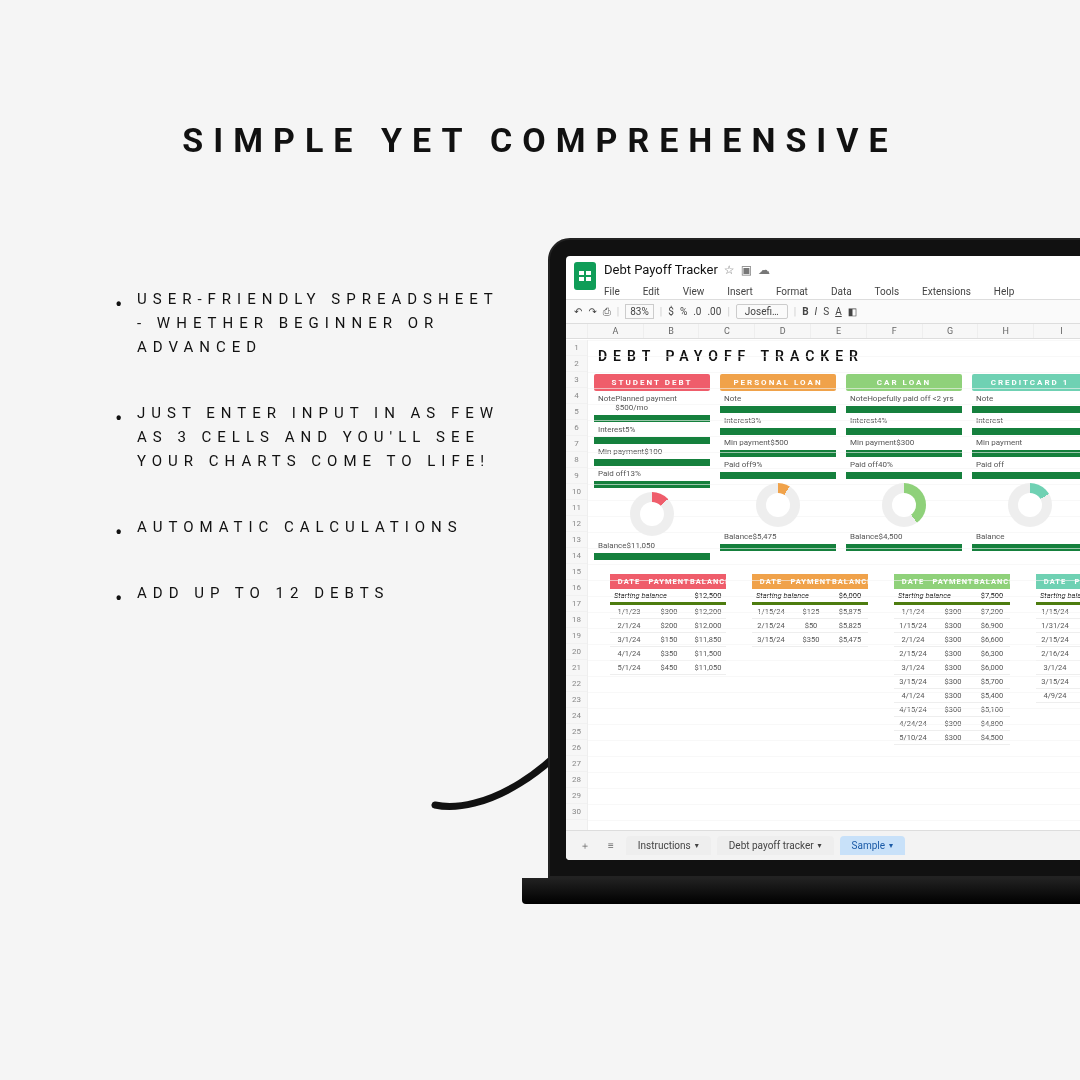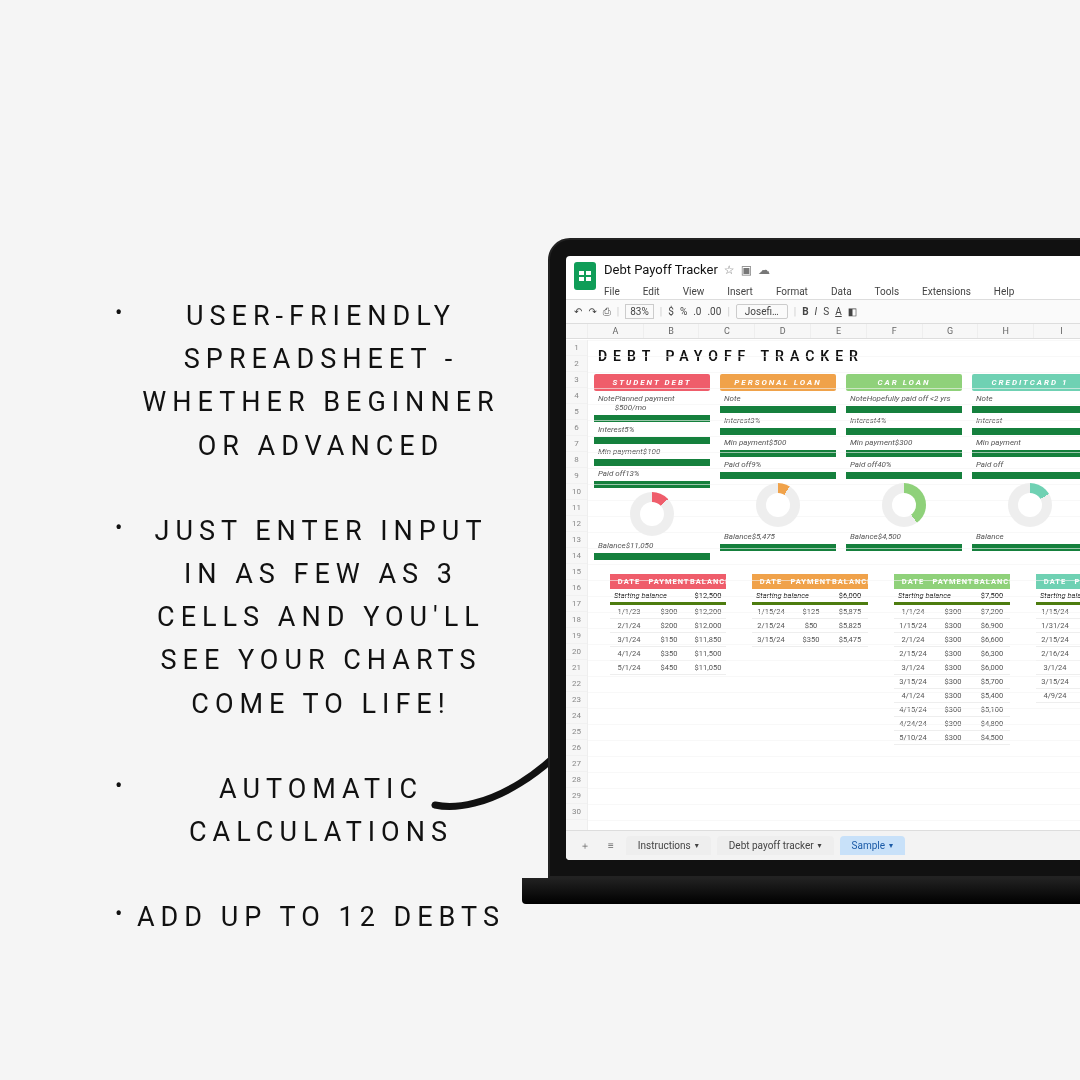--- a/index.html
+++ b/index.html
@@ -1,19 +1,19 @@
 <!DOCTYPE html>
 <html><head>
 <meta charset="utf-8">
 <style>
   * { box-sizing: border-box; margin: 0; padding: 0; }
   html, body { width: 1080px; height: 1080px; font-family: -apple-system, BlinkMacSystemFont, "Segoe UI", Roboto, Helvetica, Arial, sans-serif; background:#f5f5f5; color:#111; overflow:hidden; }
   .page { width:1080px; height:1080px; position:relative; }
   .headline { position:absolute; top:120px; left:0; width:100%; text-align:center; font-size:34px; letter-spacing:10px; font-weight:700; }
-  .bullets { position:absolute; left:115px; top:295px; width:390px; font-size:27px; letter-spacing:6px; line-height:1.6;text-align:center; }
+  .bullets { position:absolute; left:115px; top:287px; width:390px; font-size:15px; letter-spacing:6px; line-height:1.6; }
   .bullets ul { list-style:none; }
   .bullets li { position:relative; padding-left:22px; margin-bottom:42px; }
   .bullets li::before { content:"•"; position:absolute; left:0; top:0; font-size:22px; }
   .bold { font-weight:400; }
   .arrow { position:absolute; left:420px; top:655px; width:230px; height:170px; }
 
   
   .laptop { position:absolute; left:548px; top:238px; width:560px; }
   .bezel { background:#111; border-radius:22px 22px 0 0; padding:16px 16px 16px 16px; border:2px solid #222; }
   .screen { background:#fff; width:100%; height:604px; border-radius:4px; overflow:hidden; position:relative; font-size:9px; }
@@ -34,21 +34,21 @@
   .fontbox { border:1px solid #ccc; padding:1px 8px; border-radius:2px;}
   .toolbar .sep{color:#ccc;}
   .col-letters { display:flex; border-bottom:1px solid #ddd; background:#f7f7f7;}
   .col-letters div { width:56px; text-align:center; font-size:9px; color:#666; padding:2px 0; border-right:1px solid #eee;}
   .col-letters div:first-child{width:22px;}
   .rownum-area { position:absolute; left:0; top:84px; width:22px; bottom:30px; background:#f7f7f7; border-right:1px solid #eee;}
   .rownum-area div { font-size:8px; color:#888; text-align:center; height:16px; line-height:16px; border-bottom:1px solid #f1f1f1;}
   .grid-area { position:absolute; left:22px; right:0; top:84px; bottom:30px; padding:8px 0 0 6px; overflow:hidden;}
   .sheet-title { font-size:14px; letter-spacing:6px; font-weight:600; margin:0 0 10px 4px;}
   .cards { display:flex; gap:10px;}
-  .card { width:116px; font-size:8px; color:#555;font-style:italic;}
+  .card { width:116px; font-size:8px; color:#555;}
   .card-header { text-align:center; font-size:8px; font-weight:700; letter-spacing:2px; color:#fff; padding:4px 0; border-radius:2px;}
   .card-row { display:flex; justify-content:flex-start; padding:3px 4px; border-bottom:7px solid #15803d;}
   .donut { width:44px; height:44px; margin:4px auto 2px auto; border-radius:50%; background:#eee; position:relative;}
   .donut::after{content:"";position:absolute;inset:10px;background:#fff;border-radius:50%;}
   .tables { display:flex; gap:10px; margin-top:14px;}
   .tbl { width:116px; font-size:7.5px;margin-left:16px;}
   .tbl-header { display:flex; font-size:7.5px; font-weight:700; letter-spacing:1px; text-align:center; color:#fff;}
   .tbl-header div{padding:3px 0;}
   .c-date{width:38px;} .c-pay{width:42px;} .c-bal{width:36px;}
   .tbl-row { display:flex; color:#555;}
@@ -64,20 +64,21 @@
   .sheet-tabs .plus,.sheet-tabs .menu{ color:#666; padding:4px 6px;}
   .chev{font-size:8px;}
 
   
   .gridlines{position:absolute;inset:0;background-image:linear-gradient(#f4f4f4 1px,transparent 1px);background-size:100% 16px;opacity:.6;}
 </style>
 </head>
 <body>
 
 <div class="page">
+  <div class="headline">SIMPLE YET COMPREHENSIVE</div>
 
   <div class="bullets">
     <ul>
       <li><span>USER-FRIENDLY SPREADSHEET - WHETHER BEGINNER OR ADVANCED</span></li>
       <li>
         <span>JUST ENTER INPUT IN AS FEW AS </span><span class="bold">3 CELLS</span><span> AND YOU'LL SEE YOUR CHARTS COME TO LIFE!</span>
       </li>
       <li><span>AUTOMATIC CALCULATIONS</span></li>
       <li><span>ADD UP TO 12 DEBTS</span></li>
     </ul>

